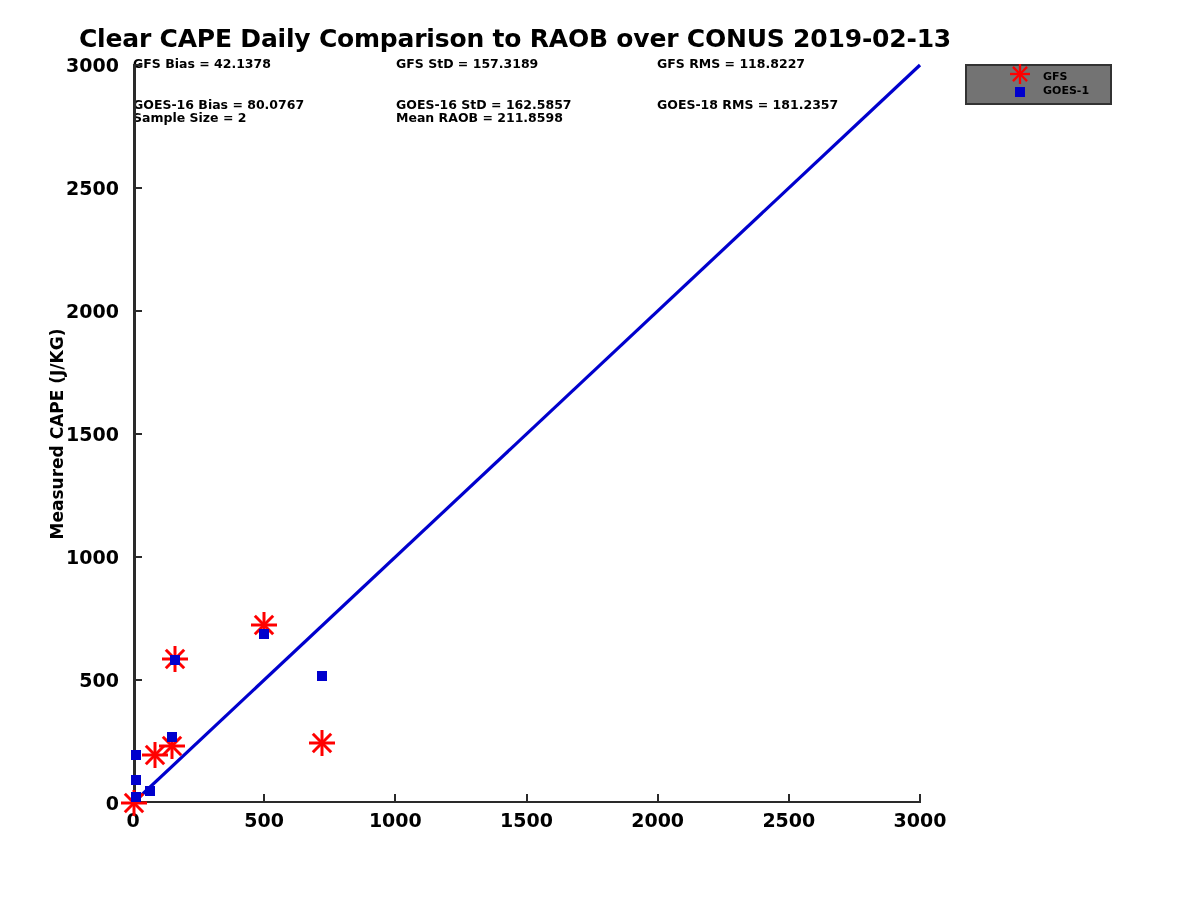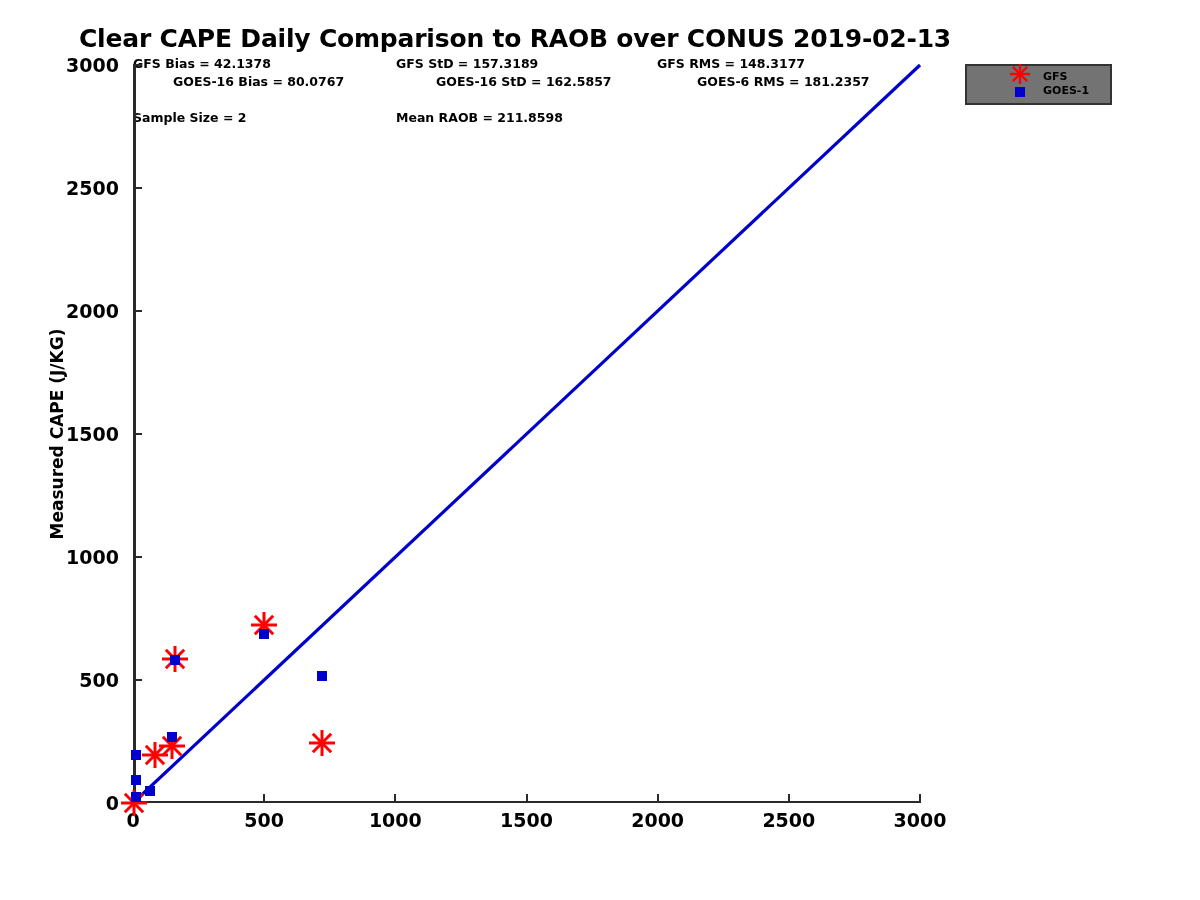--- a/index.html
+++ b/index.html
@@ -30,21 +30,21 @@
     position:absolute;
     font-size:12.5px;
     font-weight:bold;
     color:#000000;
     white-space:nowrap;
   }
   .col1{left:133px;}
   .col2{left:396px;}
   .col3{left:657px;}
   .row1{top:56px;}
-  .row2{top:74px;padding-left:40px;}
+  .row2{top:97px;}
   .row3{top:110px;}
 
   
   .axes{
     position:absolute;
     left:133px;top:65px;
     width:787px;height:738px;
   }
   .axis-line{position:absolute;background:#2a2a2a;}
   .x-axis{left:0;bottom:0;width:787px;height:2.5px;}
@@ -123,24 +123,24 @@
 </head>
 <body>
 
 <div id="figure">
 
   <div class="title">Clear CAPE Daily Comparison to RAOB over CONUS 2019-02-13</div>
 
   <div class="stats">
     <div class="stat col1 row1">GFS Bias = 42.1378</div>
     <div class="stat col2 row1">GFS StD = 157.3189</div>
-    <div class="stat col3 row1">GFS RMS = 148.3177</div>
+    <div class="stat col3 row1">GFS RMS = 118.8227</div>
     <div class="stat col1 row2">GOES-16 Bias = 80.0767</div>
     <div class="stat col2 row2">GOES-16 StD = 162.5857</div>
-    <div class="stat col3 row2">GOES-6 RMS = 181.2357</div>
+    <div class="stat col3 row2">GOES-18 RMS = 181.2357</div>
     <div class="stat col1 row3">Sample Size = 2</div>
     <div class="stat col2 row3">Mean RAOB = 211.8598</div>
   </div>
 
   <div class="axes">
     <div class="axis-line x-axis"></div>
     <div class="axis-line y-axis"></div>
     <div id="ticks-x">
         <div class="tick tick-x" style="left: -1px;"></div>
         <div class="ticklabel ticklabel-x" style="left: 0px;">0</div>

